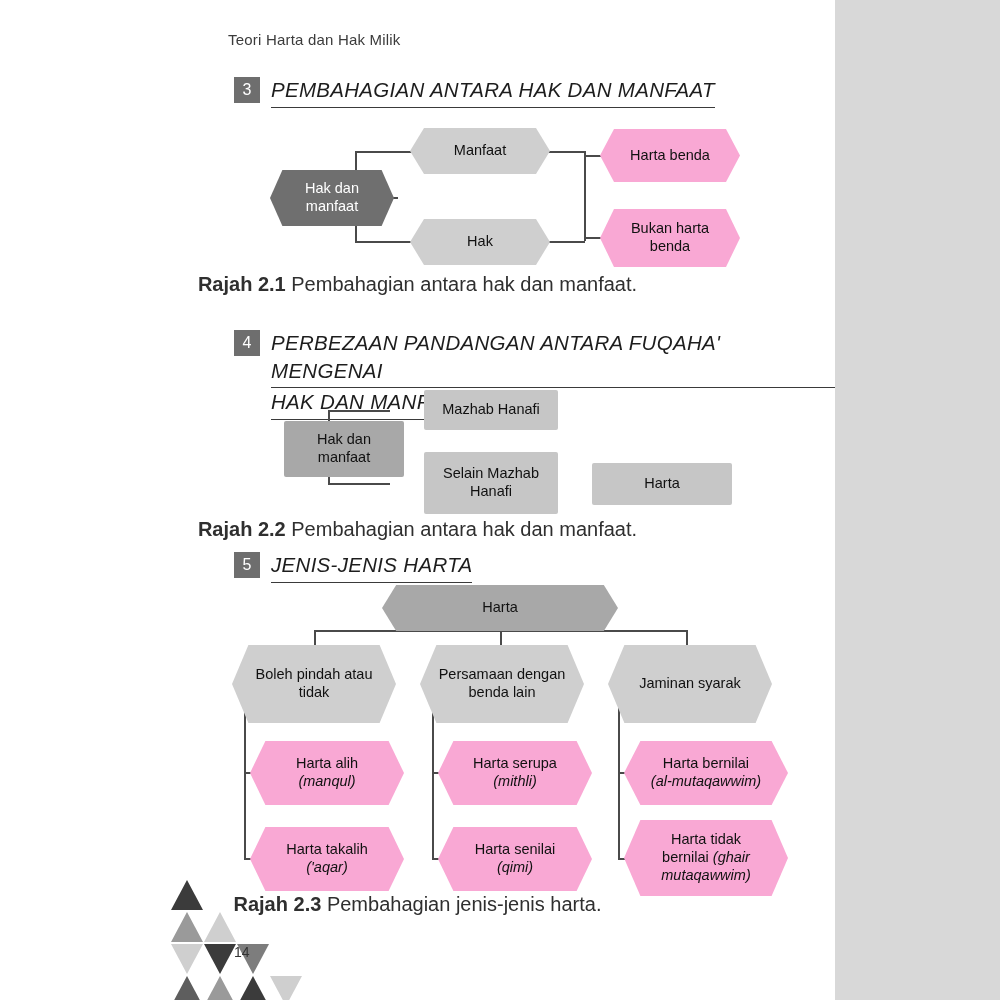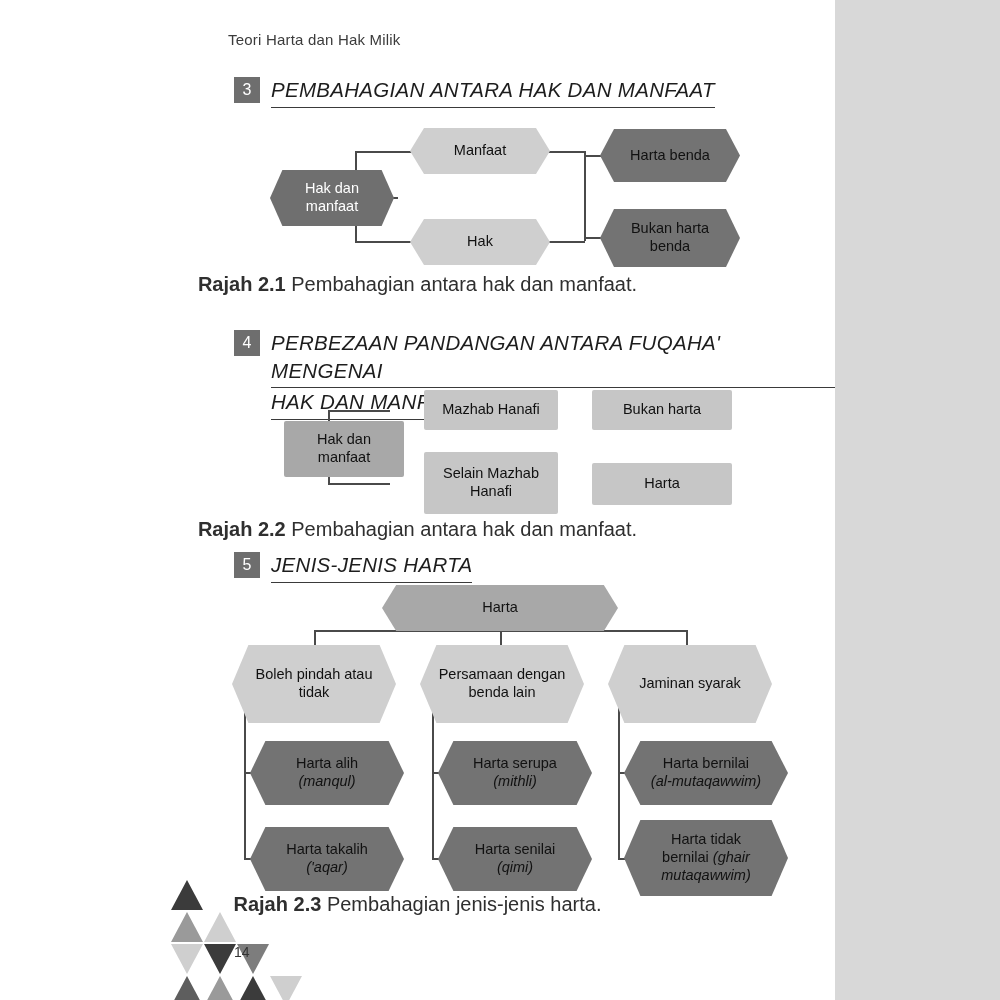--- a/index.html
+++ b/index.html
@@ -100,21 +100,21 @@
   .hex {
     clip-path: polygon(10% 0%, 90% 0%, 100% 50%, 90% 100%, 10% 100%, 0% 50%);
   }
   .hex.wide {
     clip-path: polygon(6% 0%, 94% 0%, 100% 50%, 94% 100%, 6% 100%, 0% 50%);
   }
   .rrect {
     border-radius: 2px;
     margin-left: 36px;
   }
-  .g-light { background: #737373; }
+  .g-light { background: #f9a8d4; }
   .g-mid   { background: #cfcfcf; }
   .g-mid2  { background: #c6c6c6; }
   .g-dark  { background: #a8a8a8; }
   .g-ddd   { background: #6f6f6f; color: #fff; }
 
   .line {
     position: absolute;
     background: #4a4a4a;
   }
   .line.h { height: 1.6px; }
@@ -174,21 +174,20 @@
 
   <div class="line v" style="left:328px; top:410px; height:74px;"></div>
   <div class="line h" style="left:328px; top:410px; width:62px;"></div>
   <div class="line h" style="left:328px; top:483px; width:62px;"></div>
   <div class="line h" style="left:520px; top:410px; width:36px;"></div>
   <div class="line h" style="left:520px; top:483px; width:36px;"></div>
 
   <div class="rrect g-dark" style="left:248px; top:421px; width:120px; height:56px;">Hak dan manfaat</div>
   <div class="rrect g-mid2" style="left:388px; top:390px; width:134px; height:40px;">Mazhab Hanafi</div>
   <div class="rrect g-mid2" style="left:388px; top:452px; width:134px; height:62px;">Selain Mazhab Hanafi</div>
-  <div class="rrect g-mid2" style="left:556px; top:390px; width:140px; height:40px;">Bukan harta</div>
   <div class="rrect g-mid2" style="left:556px; top:463px; width:140px; height:42px;">Harta</div>
 
   <div class="caption" style="left:0; top:518px;">
     <b>Rajah 2.2</b>
     <span>Pembahagian antara hak dan manfaat.</span>
   </div>
 
   <div class="sec" style="left:234px; top:551px;">
     <div class="num">5</div>
     <div class="title">

